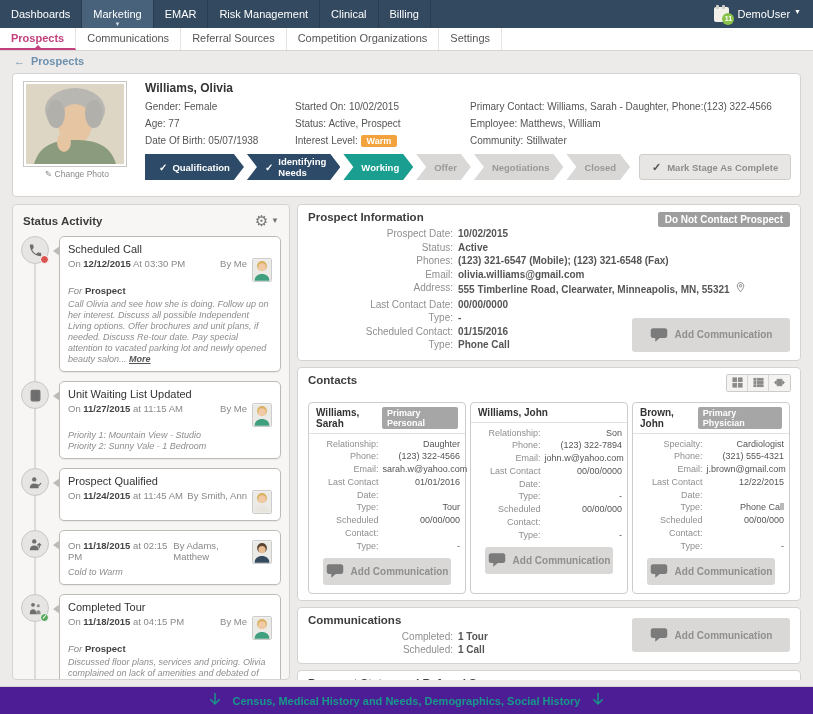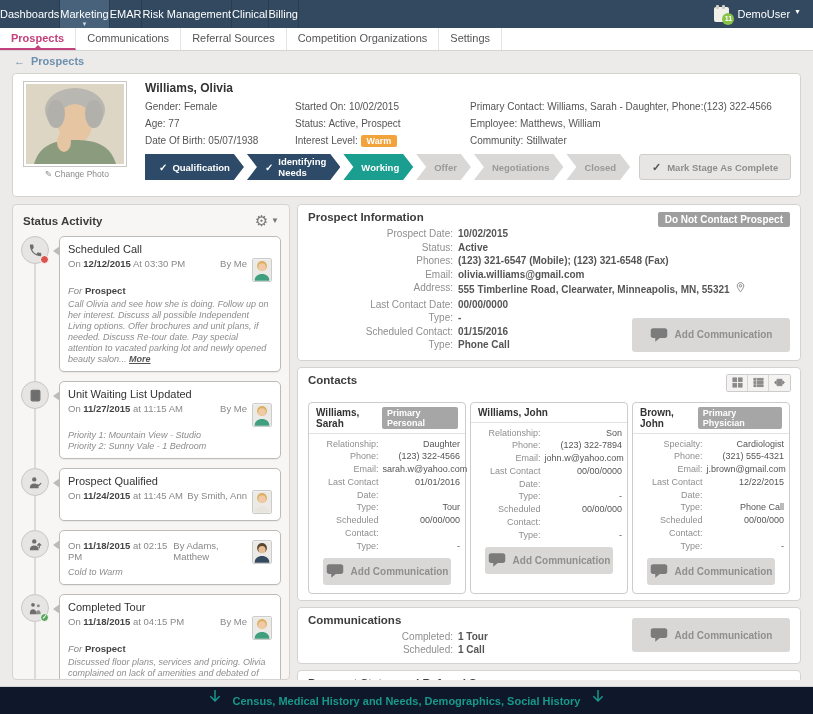--- a/index.html
+++ b/index.html
@@ -6,21 +6,21 @@
   html,body { margin:0; padding:0; }
   body {
     width:813px; height:714px; overflow:hidden;
     font-family:"Liberation Sans", sans-serif;
     background:#ecebe9; color:#555;
   }
   .app { width:813px; height:714px; display:flex; flex-direction:column; }
 
   
   .topnav { flex:0 0 28px; background:#33495f; display:flex; align-items:stretch; color:#fff; font-size:11px; }
-  .topnav-item { padding:0 0; display:flex; align-items:center; border-right:1px solid #2a3d50; cursor:pointer; position:relative; }
+  .topnav-item { padding:0 11px; display:flex; align-items:center; border-right:1px solid #2a3d50; cursor:pointer; position:relative; }
   .topnav-item.active { background:#48627b; }
   .topnav-item.active .nav-caret { position:absolute; bottom:1px; left:50%; transform:translateX(-50%); font-size:6px; color:#cfd8e0; }
   .topnav-spacer { flex:1; }
   .topnav-right { display:flex; align-items:center; gap:8px; padding:0 12px; }
   .cal-icon { position:relative; width:15px; height:15px; background:#f2f1e9; border-radius:2px; }
   .cal-icon::before { content:""; position:absolute; top:-2px; left:2px; width:3px; height:4px; background:#cfcfc7; border-radius:1px; box-shadow:6px 0 0 #cfcfc7; }
   .cal-badge { position:absolute; right:-5px; bottom:-3px; width:12px; height:12px; border-radius:50%; background:#8bc34a; color:#fff; font-size:7px; font-weight:bold; display:flex; align-items:center; justify-content:center; }
   .user-chip { display:flex; align-items:flex-start; gap:4px; cursor:pointer; font-size:11px; }
   .user-caret { font-size:7px; }
 
@@ -116,22 +116,22 @@
   .contact-card { flex:1; border:1px solid #ccc; border-radius:4px; background:#fff; min-width:0; }
   .cc-head { display:flex; align-items:center; justify-content:space-between; padding:4px 7px; border-bottom:1px solid #e4e2df; }
   .cc-name { font-size:10px; font-weight:bold; color:#333; }
   .cc-body { padding:4px 5px 6px; }
   .cc-row { display:flex; font-size:9px; line-height:12.8px;justify-content:space-between; }
   .cc-label { width:47%; flex:0 0 47%; text-align:right; color:#8f8f8f; padding-right:4px; }
   .cc-value { font-weight:normal; color:#555; }
   .cc-btn { margin:5px auto 2px; width:88%; height:27px; }
 
   
-  .footer { flex:0 0 28px; margin-top:6px; background:#0f172a; border-top:1px solid #d5d3d0;
-    display:flex; justify-content:center; gap:10px; }
+  .footer { flex:0 0 28px; margin-top:6px; background:#4c1d95; border-top:1px solid #d5d3d0;
+    display:flex; align-items:center; justify-content:center; gap:10px; }
   .footer-links { display:flex; align-items:center; font-size:11px; font-weight:bold; color:#18988a; }
   .footer-link { cursor:pointer; }
   .sep { white-space:pre; }
   .down-arrow svg { width:16px; height:18px; stroke:#18988a; stroke-width:2.2; fill:none; cursor:pointer; }
 
   .map-pin svg { width:13px; height:13px; fill:none; stroke:#777; stroke-width:1.6; cursor:pointer; }
 </style>
 </head>
 <body>
 

